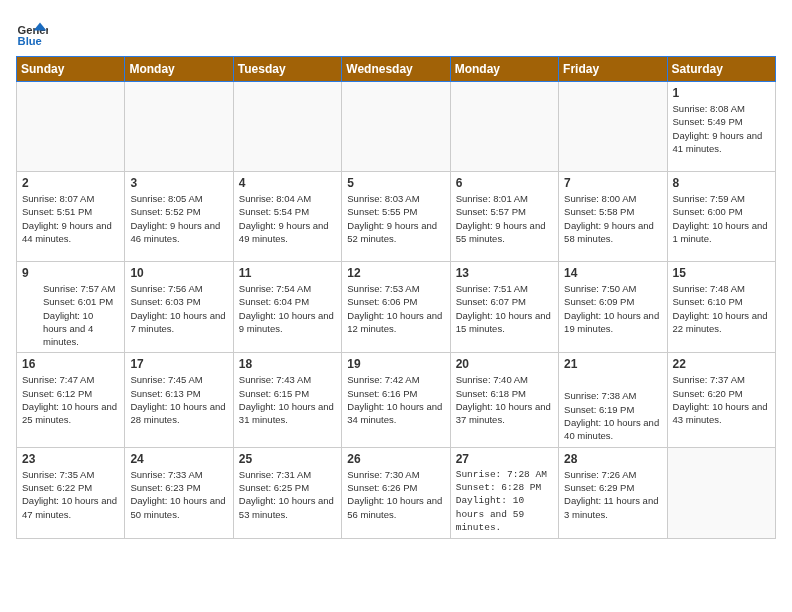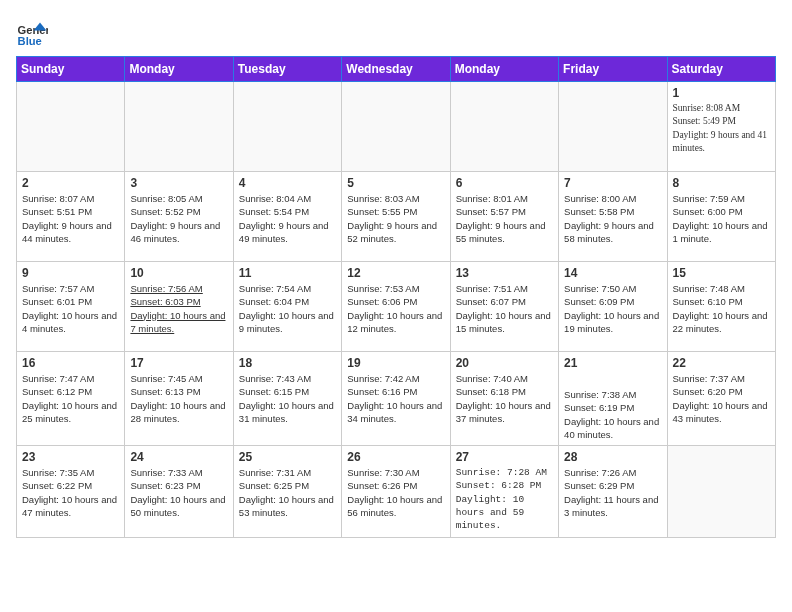--- a/index.html
+++ b/index.html
@@ -36,21 +36,21 @@
     .location {
       font-size: 14px;
       color: #555;
     }
     .calendar {
       width: 100%;
       border-collapse: collapse;
       table-layout: fixed;
     }
     .calendar th {
-      background: #6d28d9;
+      background: #a16207;
       color: #fff;
       font-size: 12px;
       font-weight: bold;
       padding: 5px 4px;
       text-align: left;
       border: 1px solid #2a7ae2;
     }
     .calendar td {
       border: 1px solid #ccc;
       vertical-align: top;
@@ -106,21 +106,21 @@
   <tbody id="calendar-body">
   <tr>
         <td class="empty"></td>
         <td class="empty"></td>
         <td class="empty"></td>
         <td class="empty"></td>
         <td class="empty"></td>
         <td class="empty"></td>
         <td>
           <div class="day-num">1</div>
-          <div class="day-info" style="white-space: pre-line; font-family: Liberation Serif, serif;">Sunrise: 8:08 AM
+          <div class="day-info" style="white-space: pre-line;">Sunrise: 8:08 AM
 Sunset: 5:49 PM
 Daylight: 9 hours and 41 minutes.</div>
         </td>
       </tr>
       <tr>
         <td>
           <div class="day-num">2</div>
           <div class="day-info" style="white-space: pre-line;">Sunrise: 8:07 AM
 Sunset: 5:51 PM
 Daylight: 9 hours and 44 minutes.</div>
@@ -158,27 +158,27 @@
         <td>
           <div class="day-num">8</div>
           <div class="day-info" style="white-space: pre-line;">Sunrise: 7:59 AM
 Sunset: 6:00 PM
 Daylight: 10 hours and 1 minute.</div>
         </td>
       </tr>
       <tr>
         <td>
           <div class="day-num">9</div>
-          <div class="day-info" style="white-space: pre-line;">Sunrise: 7:57 AM
+          <div class="day-info" style="white-space: pre-line; margin-left: 21px;">Sunrise: 7:57 AM
 Sunset: 6:01 PM
 Daylight: 10 hours and 4 minutes.</div>
         </td>
         <td>
           <div class="day-num">10</div>
-          <div class="day-info" style="white-space: pre-line; text-decoration: underline;">Sunrise: 7:56 AM
+          <div class="day-info" style="white-space: pre-line;">Sunrise: 7:56 AM
 Sunset: 6:03 PM
 Daylight: 10 hours and 7 minutes.</div>
         </td>
         <td>
           <div class="day-num">11</div>
           <div class="day-info" style="white-space: pre-line;">Sunrise: 7:54 AM
 Sunset: 6:04 PM
 Daylight: 10 hours and 9 minutes.</div>
         </td>
         <td>

